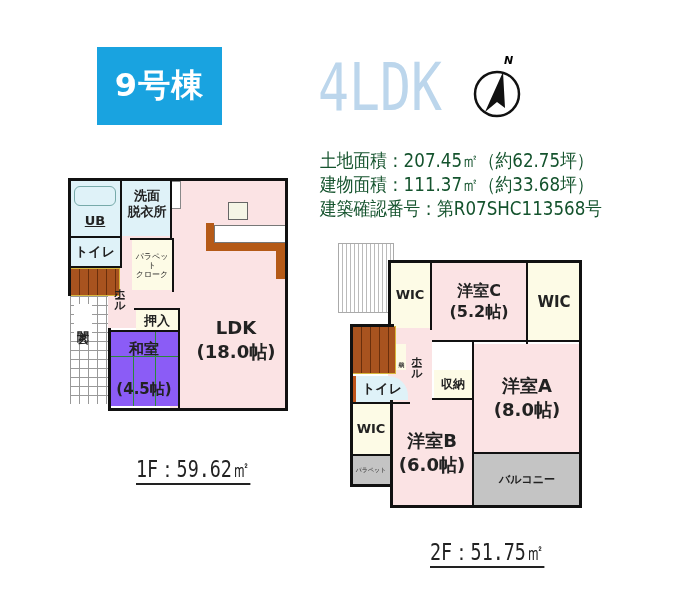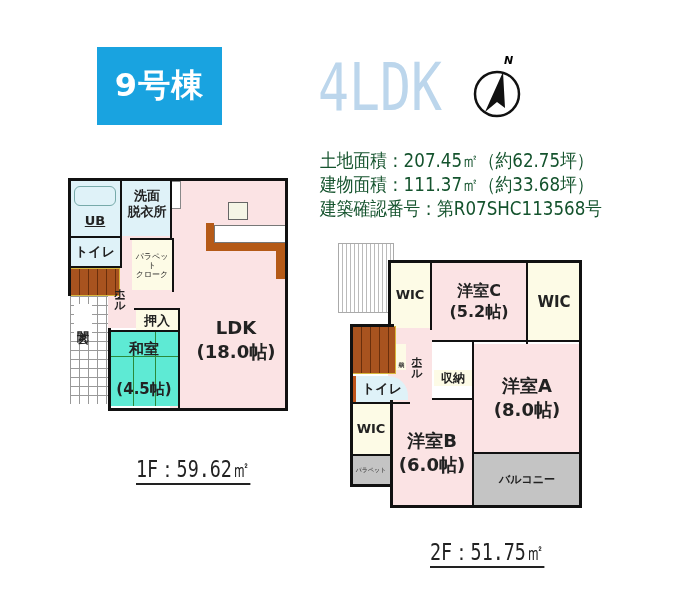--- a/index.html
+++ b/index.html
@@ -12,21 +12,21 @@
   .specs div{transform:scaleX(0.88);transform-origin:left;}
   .wall{background:#111;}
   .room{display:flex;align-items:center;justify-content:center;flex-direction:column;text-align:center;color:#222;}
   .big{font-size:18px;font-weight:bold;line-height:24px;}
   .mid{font-size:13px;font-weight:bold;line-height:16px;}
   .sm{font-size:8px;line-height:9px;}
   .xs{font-size:6px;}
   .pink{background:#fbe3e4;}
   .cream{background:#fdfbe6;}
   .blue{background:#dff2f8;}
-  .green{background:#5eead4;}
+  .green{background:#8b5cf6;}
   .gray{background:#c4c4c4;}
   .white{background:#fff;}
   .stairs{background:repeating-linear-gradient(90deg,#a8531f 0 8px,#6a2f0c 8px 9px);}
   .counter{background:#b55a17;}
   .area-label{font-size:23px;font-family:"DejaVu Sans Mono","Liberation Mono",monospace;transform:scaleX(0.8);transform-origin:left;border-bottom:2px solid #222;white-space:nowrap;line-height:28px;}
   .grid-tile{background-image:linear-gradient(#999 1px,transparent 1px),linear-gradient(90deg,#999 1px,transparent 1px);background-size:9px 9px;background-color:#fff;}
   .deck{background:repeating-linear-gradient(90deg,#fff 0 3px,#bbb 3px 4px);border:1px solid #aaa;}
   .tatami-line{background:#2a8a3a;}
 </style>
 </head>
@@ -152,21 +152,21 @@
     <span class="xs" style="writing-mode:vertical-rl;">収納</span>
   </div>
   <div class="abs room" style="left:60px;top:72px;width:16px;height:60px;">
     <span class="mid" style="writing-mode:vertical-rl;font-size:11px;">ホール</span>
   </div>
 
   <div class="abs blue room" style="left:4px;top:116px;width:56px;height:26px;border-left:4px solid #c0541a;border-top-right-radius:20px;">
     <span class="mid">トイレ</span>
   </div>
 
-  <div class="abs cream room" style="left:86px;top:110px;width:38px;height:16px;">
+  <div class="abs cream room" style="left:86px;top:110px;width:38px;height:28px;">
     <span class="mid" style="font-size:12px;">収納</span>
   </div>
 
   <div class="abs pink room" style="left:126px;top:84px;width:106px;height:108px;">
     <span class="big">洋室A</span>
     <span class="big">(8.0帖)</span>
   </div>
 
   <div class="abs cream room" style="left:4px;top:144px;width:38px;height:50px;">
     <span class="mid">WIC</span>

